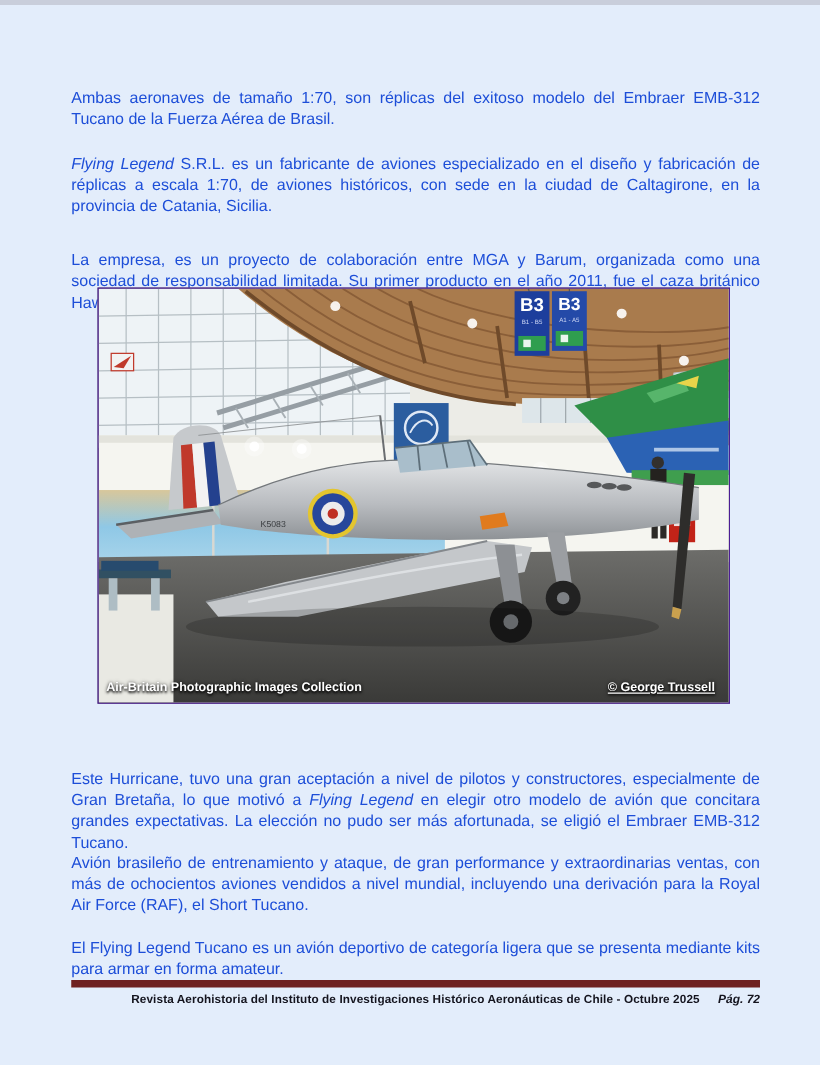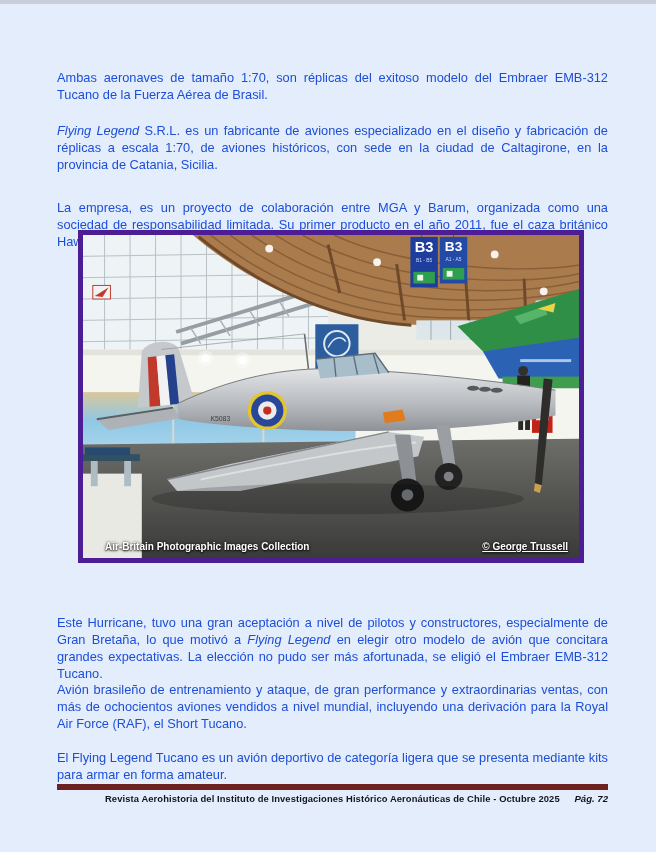--- a/index.html
+++ b/index.html
@@ -18,31 +18,31 @@
     background:#c9cedb;
   }
   .para{
     position:absolute;left:57px;width:551px;
     font-size:12.8px;line-height:17px;color:#1d4ed8;
     text-align:justify;
   }
   .ital{font-style:italic;}
   .photo{
     position:absolute;left:78px;top:230px;width:506px;height:333px;
-    border:5px solid #4c1d95;box-sizing:border-box;
+    border:1px solid #4c1d95;box-sizing:border-box;
     background:#777;
   }
   .photo svg{display:block;width:100%;height:100%;}
   .photo-credit{
     position:absolute;bottom:6px;color:#ffffff;
     font-size:10px;font-weight:bold;
     text-shadow:0 1px 2px rgba(0,0,0,.9), 0 0 3px rgba(0,0,0,.7);
     white-space:nowrap;
   }
-  .photo-credit.left{left:6px;margin-left:16px;}
+  .photo-credit.left{left:6px;}
   .photo-credit.right{right:11px;text-decoration:underline;}
   .caption{
     position:absolute;left:57px;top:571px;width:551px;
     text-align:center;font-size:11px;font-weight:bold;font-style:italic;
     color:#101010;
   }
   .footer-rule{
     position:absolute;left:57px;top:784px;width:551px;height:6px;
     background:#6e2121;
   }

